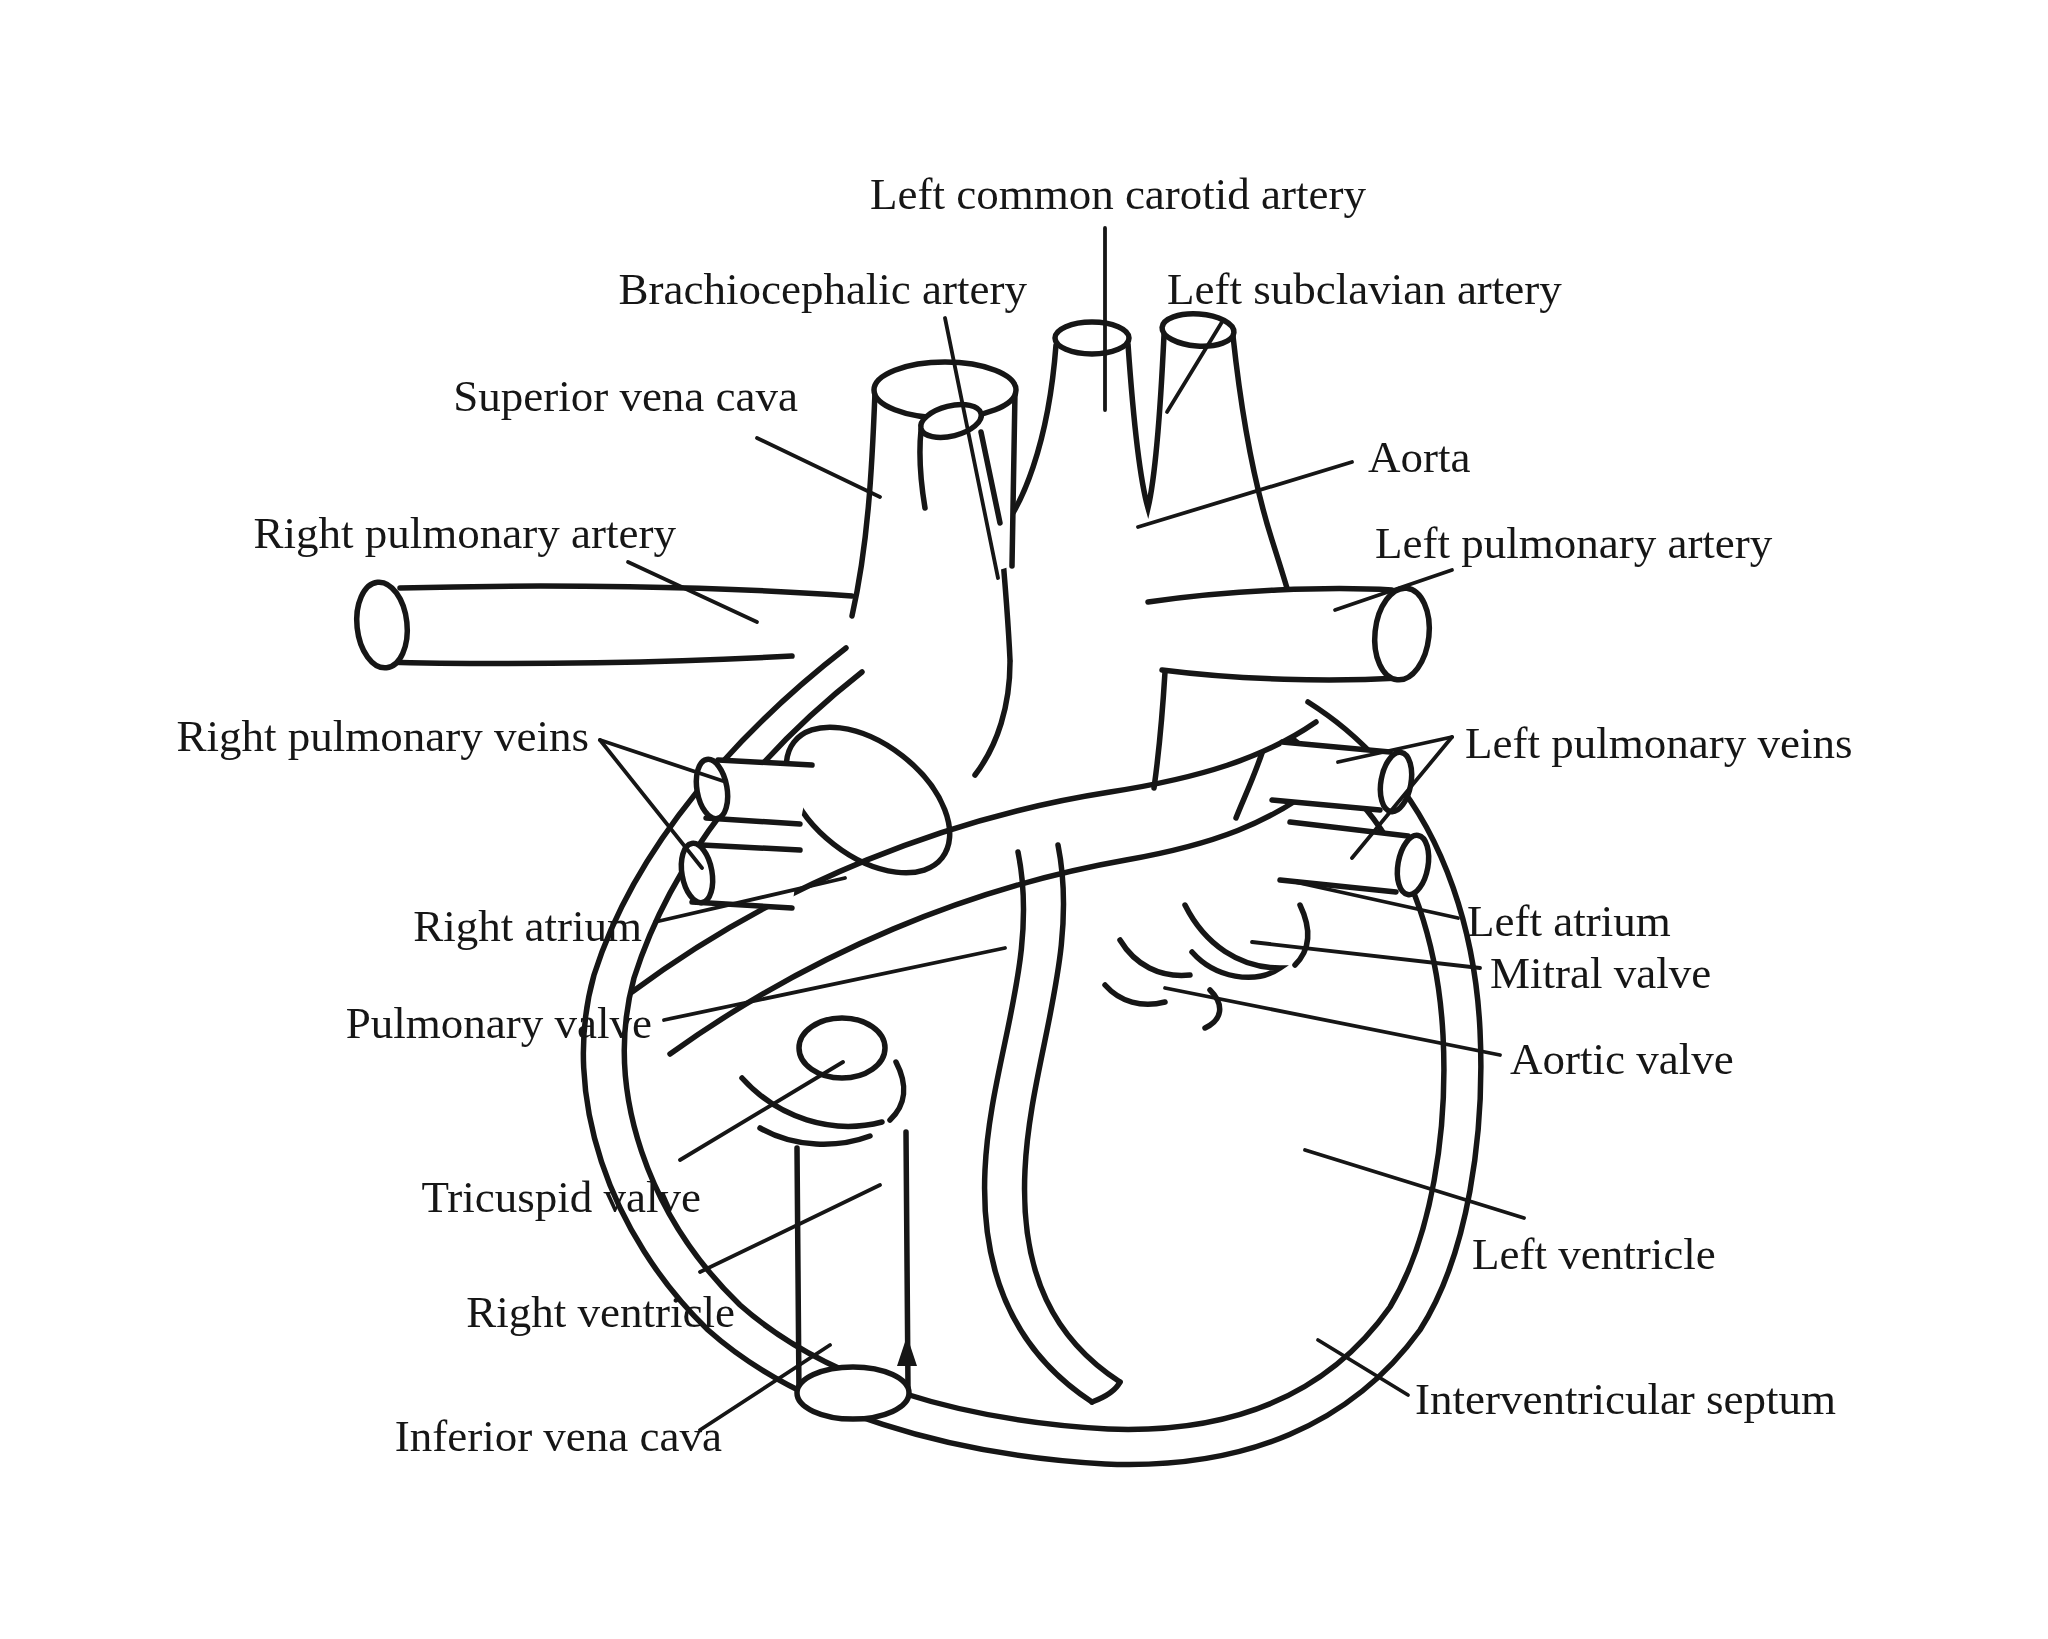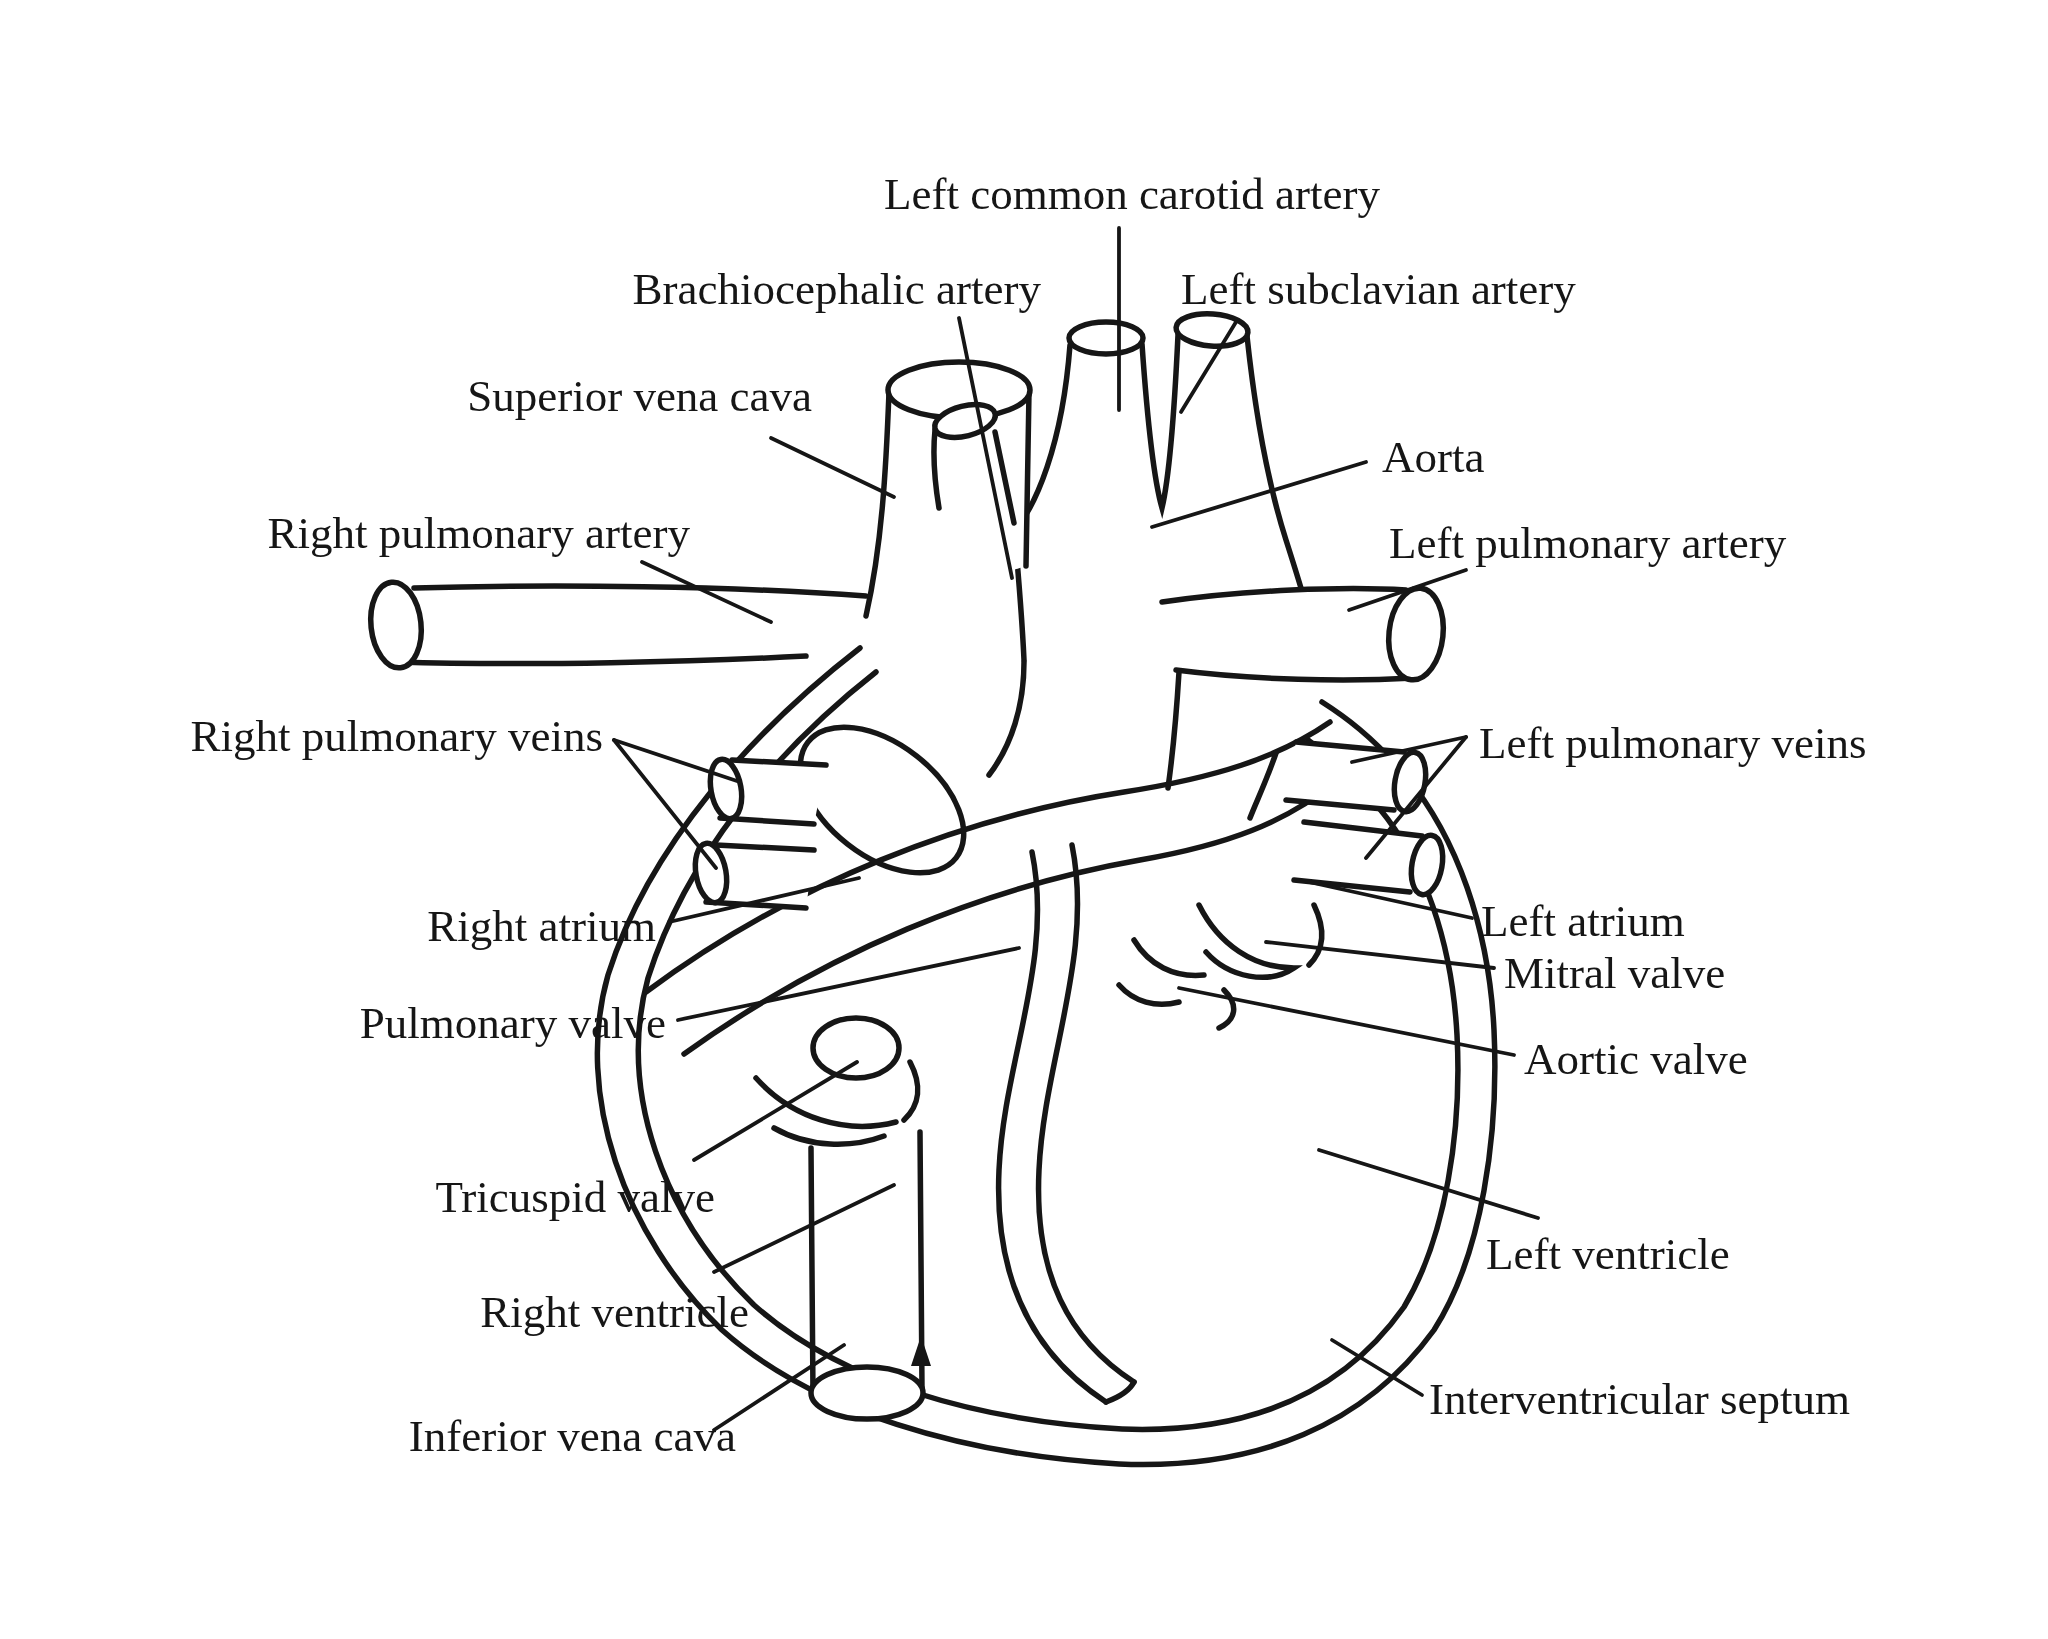--- a/index.html
+++ b/index.html
@@ -1,17 +1,17 @@
 <!DOCTYPE html>
 <html><head>
 <meta charset="utf-8">
 <style>
   html,body{margin:0;padding:0;background:#ffffff;}
   body{width:2048px;height:1639px;position:relative;font-family:"Liberation Serif",serif;}
-  .stage{position:absolute;inset:0;margin-left:14px;}
+  .stage{position:absolute;inset:0;}
   svg{display:block;}
   text{font-family:"Liberation Serif",serif;}
 </style>
 </head>
 <body>
 
 <div class="stage">
   <svg width="2048" height="1639" viewBox="0 0 2048 1639" xmlns="http://www.w3.org/2000/svg">
       <rect x="0" y="0" width="2048" height="1639" fill="#ffffff"></rect>
       <path d="M 1000 525 C 1004 570 1008 615 1010 660" fill="none" stroke="#161616" stroke-width="5.5" stroke-linecap="round"></path>

